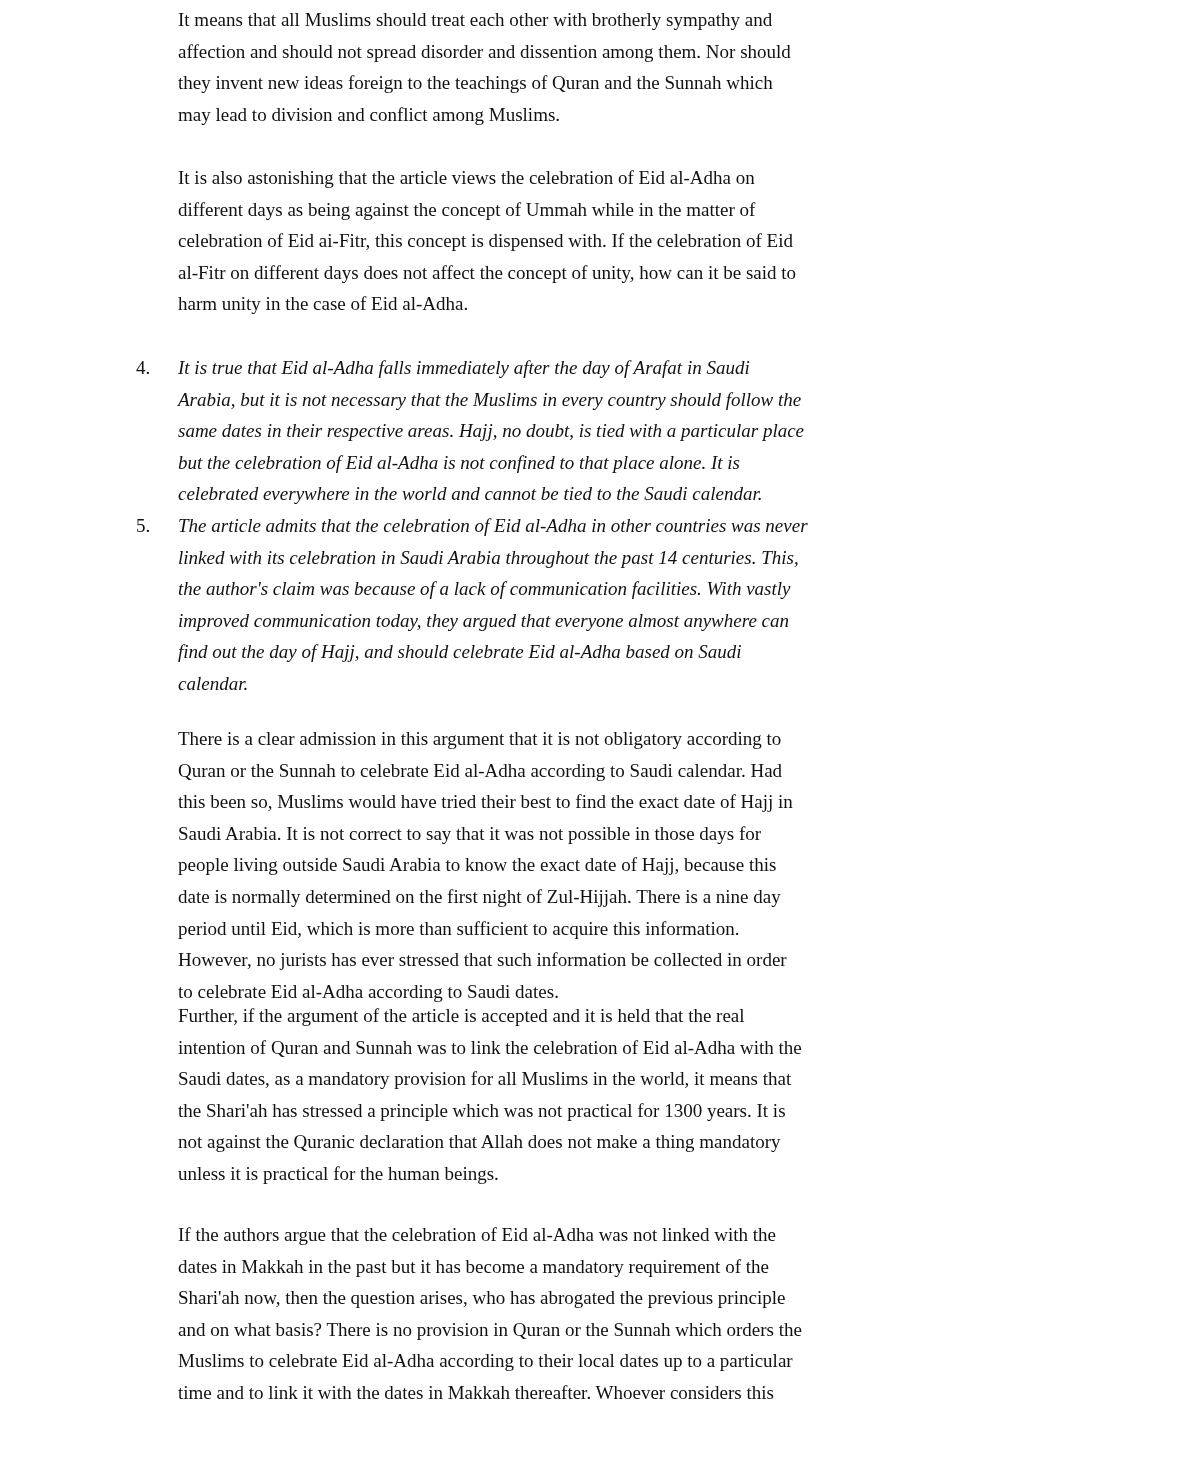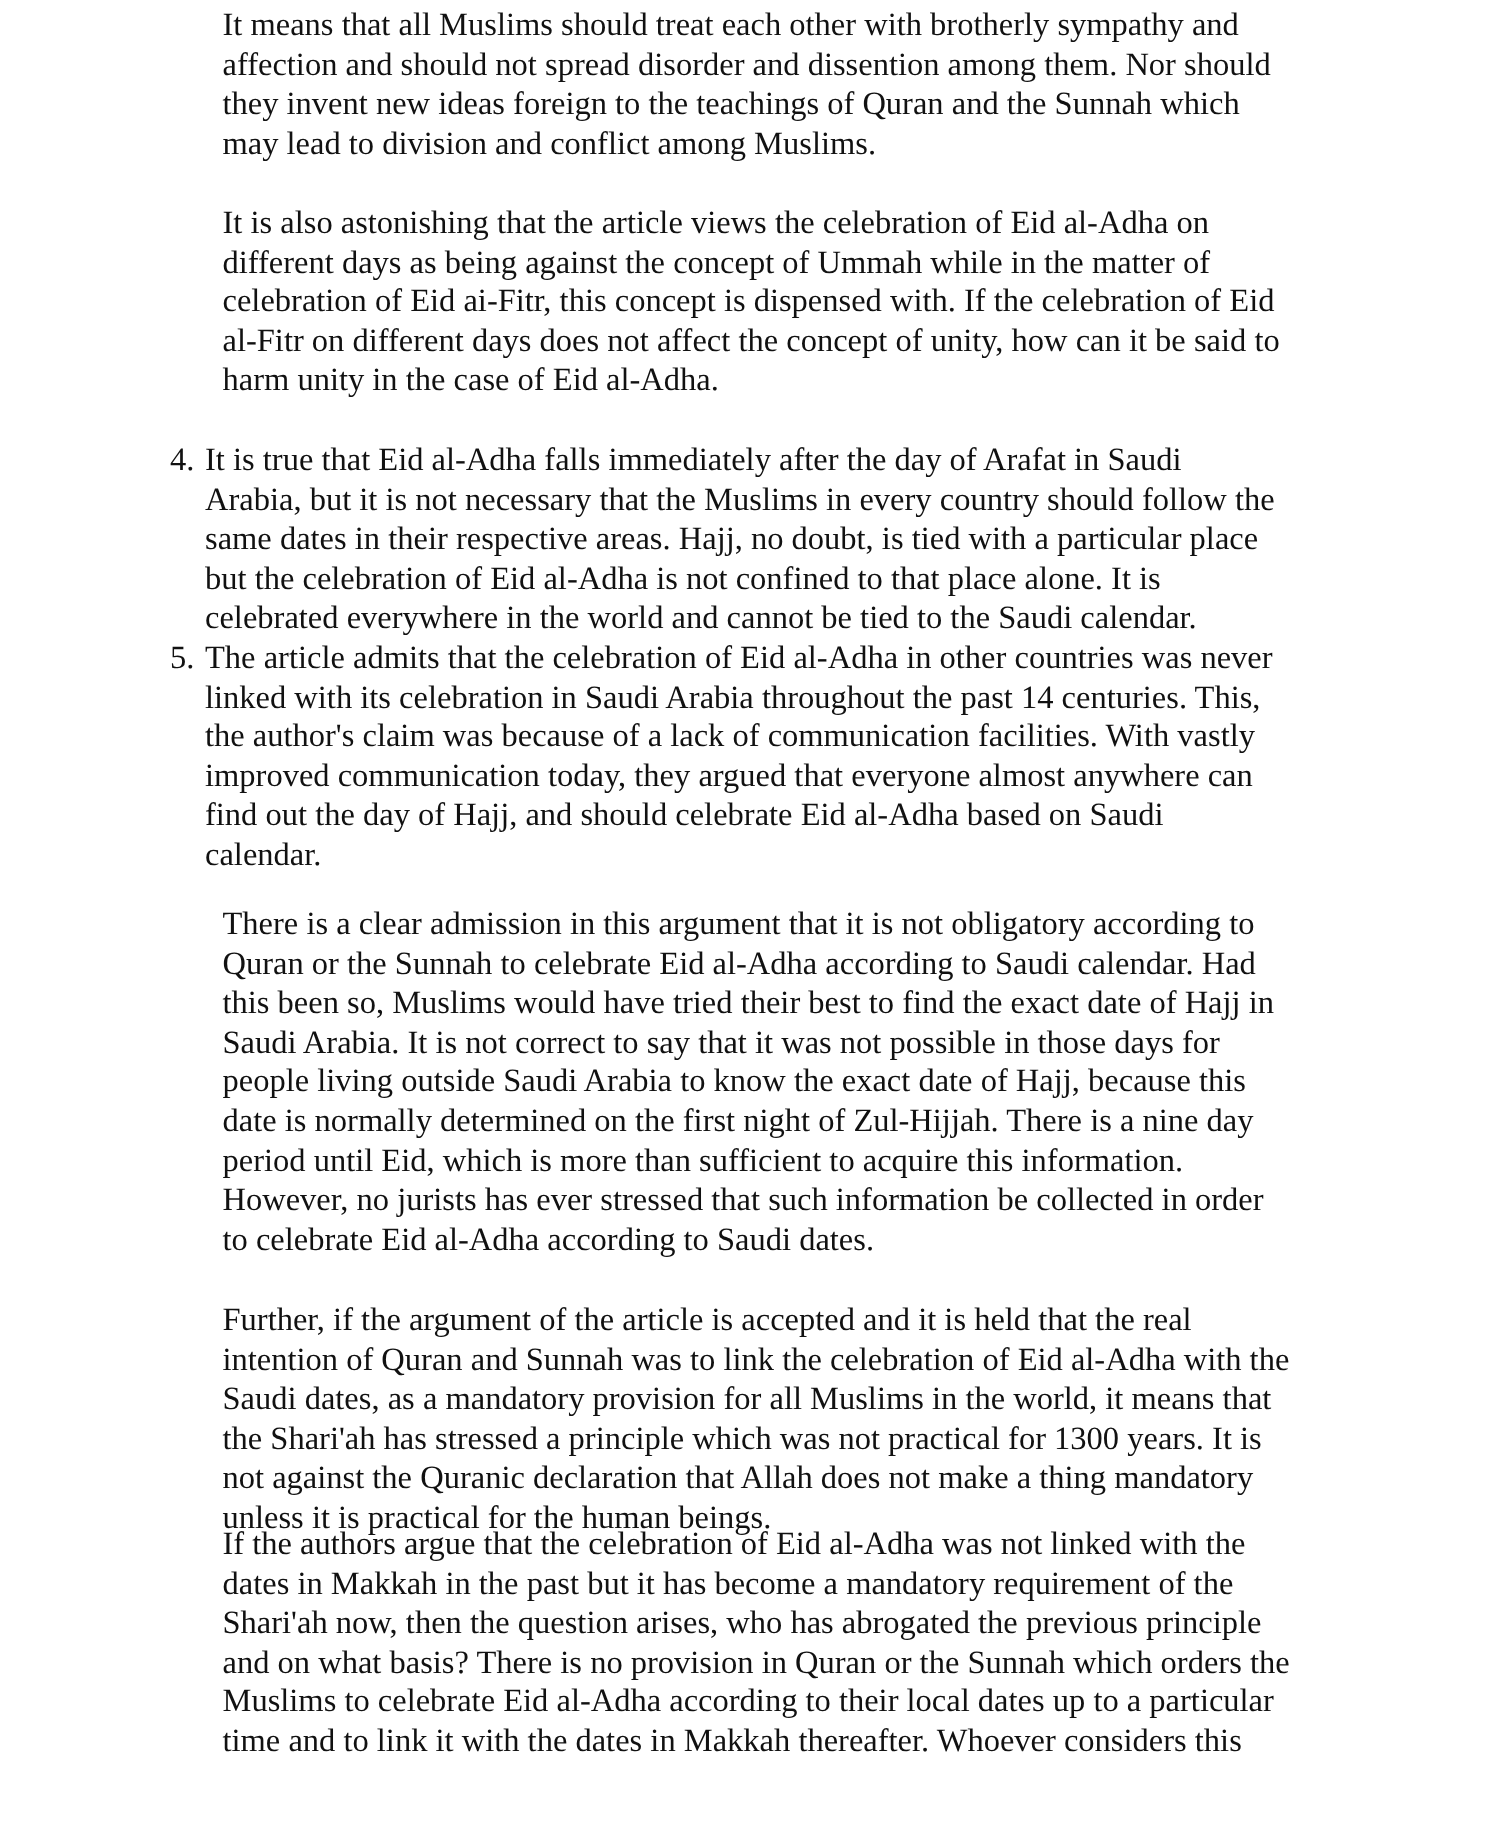--- a/index.html
+++ b/index.html
@@ -1,25 +1,25 @@
 <!DOCTYPE html>
 <html><head>
 <meta charset="utf-8">
 <style>
   html, body { margin: 0; padding: 0; background: #ffffff; }
   body { width: 1191px; height: 1468px; overflow: hidden; position: relative; }
   .page {
     position: absolute; left: 0; top: 0; width: 1191px; height: 1228px;
     font-family: "Liberation Serif", "DejaVu Serif", serif;
-    font-size: 26px; line-height: 31.6px; color: #111111;
+    font-size: 19px; line-height: 31.6px; color: #111111;
   }
   .para { position: absolute; left: 178px; width: 920px; white-space: pre; margin: 0; }
   .item { position: absolute; left: 136px; width: 960px; margin: 0; }
   .item .num { position: absolute; left: 0; top: 0; white-space: pre; }
-  .item .body { position: absolute; left: 28px; top: 0; white-space: pre; }
+  .item .body { position: absolute; left: 42px; top: 0; white-space: pre; font-style: italic; }
 </style>
 </head>
 <body>
 
 <div class="page">
 
   <p class="para" style="top:4px">It means that all Muslims should treat each other with brotherly sympathy and
 affection and should not spread disorder and dissention among them. Nor should
 they invent new ideas foreign to the teachings of Quran and the Sunnah which
 may lead to division and conflict among Muslims.</p>
@@ -52,21 +52,21 @@
   <p class="para" style="top:723px">There is a clear admission in this argument that it is not obligatory according to
 Quran or the Sunnah to celebrate Eid al-Adha according to Saudi calendar. Had
 this been so, Muslims would have tried their best to find the exact date of Hajj in
 Saudi Arabia. It is not correct to say that it was not possible in those days for
 people living outside Saudi Arabia to know the exact date of Hajj, because this
 date is normally determined on the first night of Zul-Hijjah. There is a nine day
 period until Eid, which is more than sufficient to acquire this information.
 However, no jurists has ever stressed that such information be collected in order
 to celebrate Eid al-Adha according to Saudi dates.</p>
 
-  <p class="para" style="top:1040px">Further, if the argument of the article is accepted and it is held that the real
+  <p class="para" style="top:1000px">Further, if the argument of the article is accepted and it is held that the real
 intention of Quran and Sunnah was to link the celebration of Eid al-Adha with the
 Saudi dates, as a mandatory provision for all Muslims in the world, it means that
 the Shari'ah has stressed a principle which was not practical for 1300 years. It is
 not against the Quranic declaration that Allah does not make a thing mandatory
 unless it is practical for the human beings.</p>
 
   <p class="para" style="top:1219px">If the authors argue that the celebration of Eid al-Adha was not linked with the
 dates in Makkah in the past but it has become a mandatory requirement of the
 Shari'ah now, then the question arises, who has abrogated the previous principle
 and on what basis? There is no provision in Quran or the Sunnah which orders the

